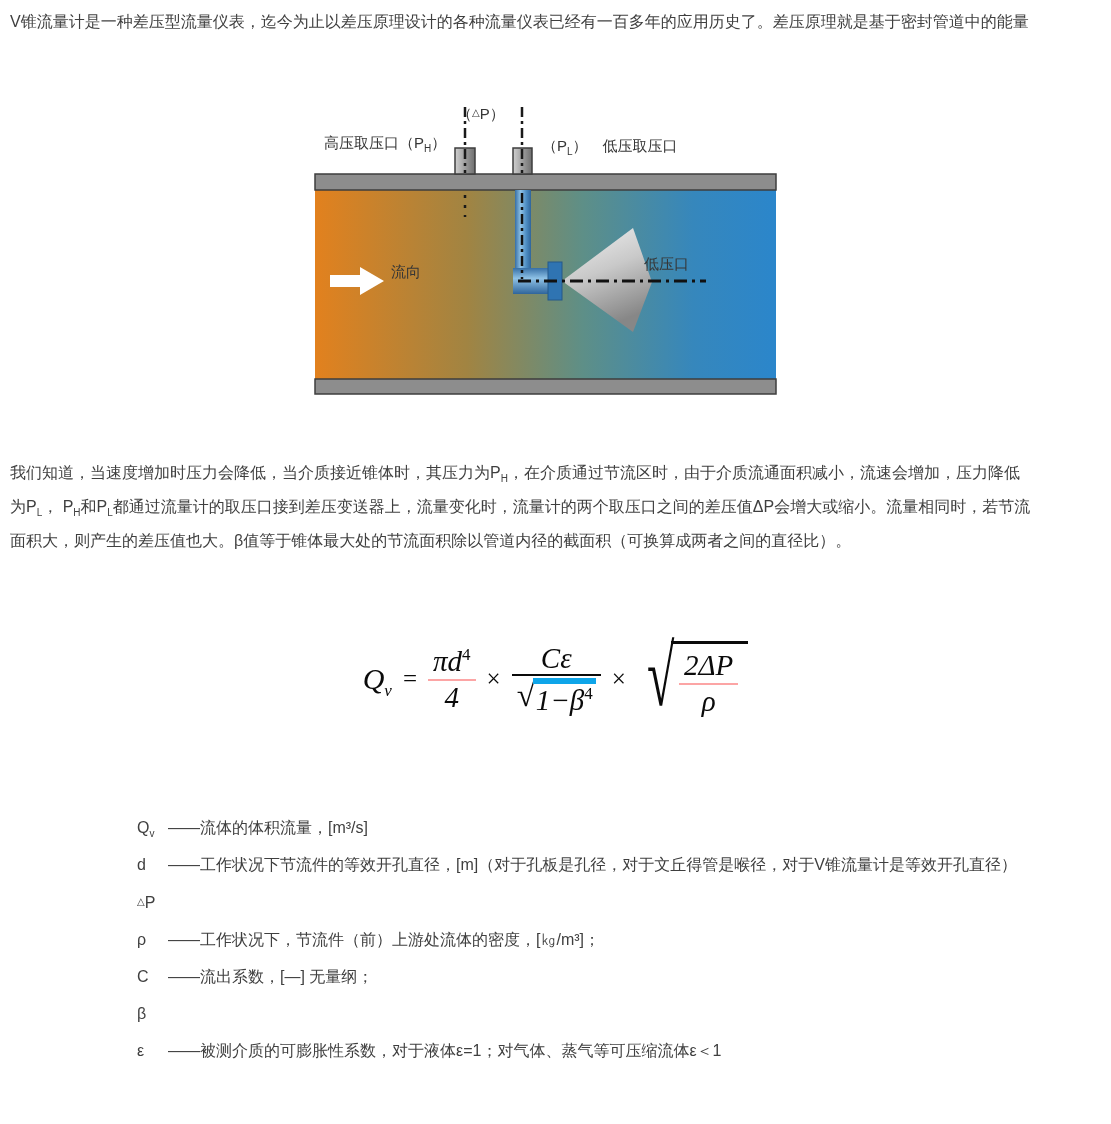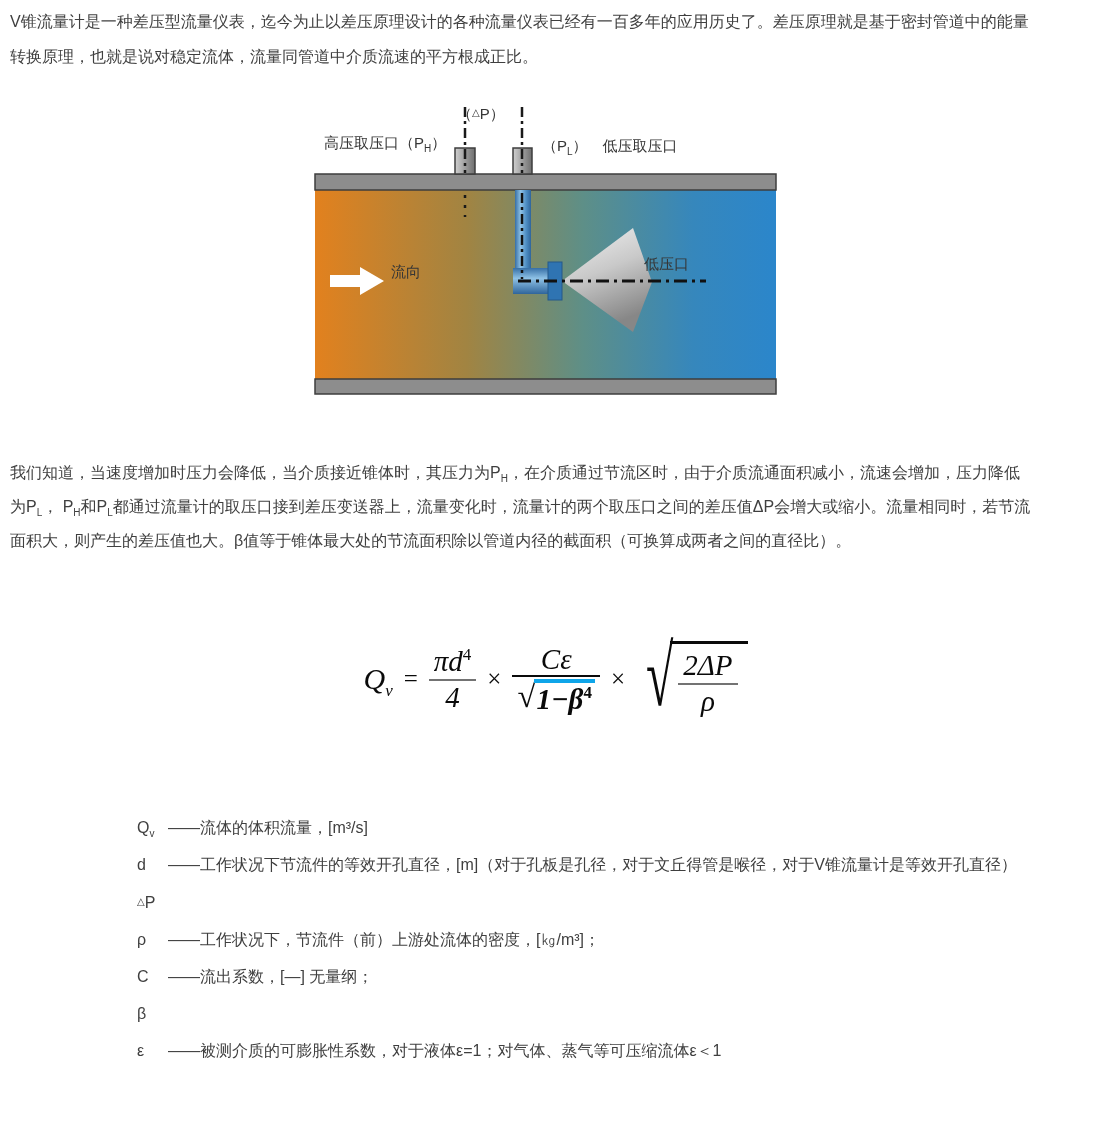--- a/index.html
+++ b/index.html
@@ -31,40 +31,39 @@
     position:absolute;top:641px;left:0;width:100%;
     display:flex;justify-content:center;align-items:center;gap:9px;
     font-family:"Liberation Serif","DejaVu Serif",serif;font-style:italic;
     font-size:30px;color:#0a0a0a;
   }
   #formula sub{font-size:17px;}
   #formula sup{font-size:17px;font-style:normal;}
   .f-op{font-style:normal;font-size:25px;padding:0 2px;}
   .frac{display:inline-flex;flex-direction:column;align-items:center;line-height:1.12;font-size:29px;}
   .num,.den{padding:0 5px;}
-  .barb{border-bottom:2px solid #737373;padding-bottom:2px;}
+  .barb{border-bottom:2px solid #fca5a5;padding-bottom:2px;}
   .bart{border-top:2px solid #0a0a0a;padding-top:2px;}
   .sqrtwrap{display:inline-flex;align-items:flex-start;}
   .rad{font-style:normal;font-size:33px;line-height:1.05;margin-right:-2px;}
-  .radbody{border-top:4px solid #0ea5e9;padding:0 3px;font-weight:bold;}
+  .radbody{border-top:6px solid #0ea5e9;padding:0 3px;}
   .bigsqrt{display:inline-flex;align-items:flex-start;}
   .bigrad{font-style:normal;font-size:86px;line-height:0.82;transform:scaleX(0.58);margin-right:-13px;}
   .bigbody{border-top:3px solid #0a0a0a;padding:4px 10px 0 8px;}
 
   
   #defs{position:absolute;left:137px;top:809px;font-size:16px;line-height:37px;}
   .def-row{display:flex;white-space:nowrap;}
   .def-sym{min-width:31px;}
 </style>
 </head>
 <body>
 
 <div id="intro">
   <div class="textline">V锥流量计是一种差压型流量仪表，迄今为止以差压原理设计的各种流量仪表已经有一百多年的应用历史了。差压原理就是基于密封管道中的能量</div>
-  <div class="textline">转换原理，也就是说对稳定流体，流量同管道中介质流速的平方根成正比。</div>
 </div>
 
 <div id="diagram">
   <svg width="463" height="292" viewBox="0 0 463 292">
     <defs>
       <linearGradient id="gFluid" x1="0" y1="0" x2="1" y2="0">
         <stop offset="0" stop-color="#E2811E"></stop>
         <stop offset="0.33" stop-color="#A18442"></stop>
         <stop offset="0.58" stop-color="#5E8F87"></stop>
         <stop offset="0.82" stop-color="#3687BC"></stop>

